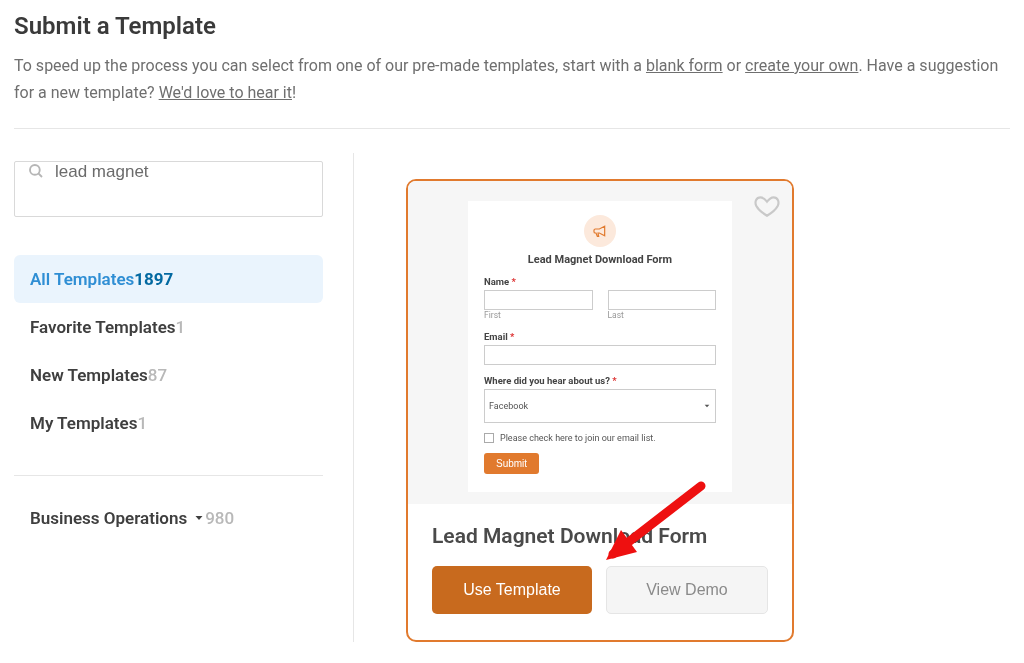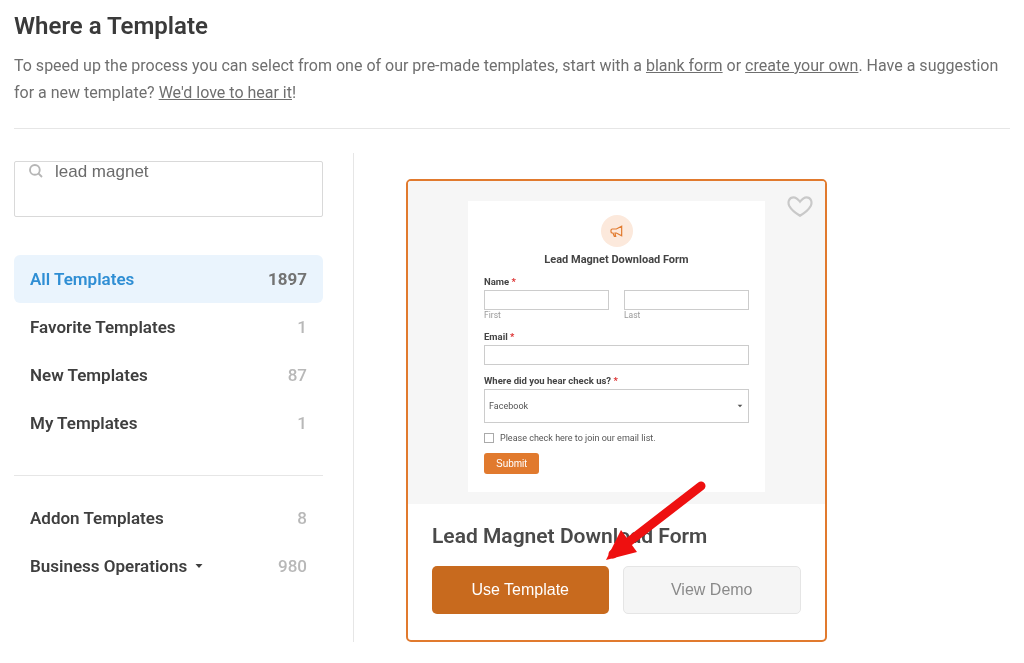--- a/index.html
+++ b/index.html
@@ -44,41 +44,41 @@
     padding: 0 12px;
     margin-bottom: 38px;
   }
   .search-icon { width:18px; height:18px; margin-right:10px; color:#b6b6b6; flex:0 0 auto;}
   .search-input {
     border: none; outline: none; font-size:17px; color:#6b6b6b; width:100%;
     background: transparent;
   }
   .cat-list { list-style:none; }
   .cat-item {
-    display:flex; justify-content:space-between; align-items:center;
+    display:flex; align-items:center;
     padding: 14px 16px;
     font-size:17px;
     color:#3f3f3f;
     font-weight:600;
     cursor:pointer;
     border-radius:6px;
   }
   .cat-item.active { background:#eaf4fd; color:#2f8ed4; }
   .cat-item .count { color:#b8b8b8; font-weight:500;}
-  .cat-item.active .count { color:#737373; font-weight:700;}
+  .cat-item.active .count { color:#0369a1; font-weight:700;}
   .sub-divider { border:none; border-top:1px solid #e6e6e6; margin:28px 0 18px;}
   .cat-label { display:flex; align-items:center; gap:6px;}
   .chev-icon { width:12px; height:12px; color:#3f3f3f;}
 
   .main { flex:1; padding: 26px 0 0 52px; }
 
   .card {
-    width: 421px;
+    width: 388px;
     border: 2px solid #e17a2e;
-    border-radius: 5px;
+    border-radius: 10px;
     overflow: hidden;
     background:#fff;
     position: relative;
   }
   .heart {
     position:absolute; top:12px; right:12px;
     width:26px; height:26px; color:#c9c9c9; cursor:pointer;
   }
   .preview {
     background:#f6f6f6;
@@ -127,21 +127,21 @@
     position:absolute;
     left: 183px;
     top: -24px;
     width: 120px; height: 90px;
     pointer-events:none;
   }
 </style>
 </head>
 <body>
 
-<h1 class="page-title">Where a Template</h1>
+<h1 class="page-title">Submit a Template</h1>
 
 <p class="intro">
   <span>To speed up the process you can select from one of our pre-made templates, start with a </span><span class="u">blank form</span><span> or </span><span class="u">create your own</span><span>. Have a suggestion for a new template? </span><span class="u">We'd love to hear it</span><span>!</span>
 </p>
 
 <hr class="divider">
 
 <div class="layout">
   <aside class="sidebar">
     <div class="search-wrap">
@@ -167,24 +167,20 @@
       </li>
       <li class="cat-item">
         <span>My Templates</span>
         <span class="count">1</span>
       </li>
     </ul>
 
     <hr class="sub-divider">
 
     <ul class="cat-list">
-      <li class="cat-item">
-        <span>Addon Templates</span>
-        <span class="count">8</span>
-      </li>
       <li class="cat-item">
         <span class="cat-label">
           <span>Business Operations</span>
           <svg class="chev-icon" viewBox="0 0 24 24" fill="currentColor">
               <path d="M5 8l7 8 7-8z"></path>
             </svg>
         </span>
         <span class="count">980</span>
       </li>
     </ul>
@@ -210,21 +206,21 @@
                 <div class="inp"></div>
                 <div class="sub">First</div>
               </div>
             <div class="col">
                 <div class="inp"></div>
                 <div class="sub">Last</div>
               </div>
           </div>
           <span class="fld-label"><span>Email</span> <span class="req">*</span></span>
           <div class="inp" style="margin-bottom:10px"></div>
-          <span class="fld-label"><span>Where did you hear check us?</span> <span class="req">*</span></span>
+          <span class="fld-label"><span>Where did you hear about us?</span> <span class="req">*</span></span>
           <div class="sel">
             <span>Facebook</span>
             <svg width="8" height="8" viewBox="0 0 24 24" fill="#555">
                 <path d="M5 8l7 8 7-8z"></path>
               </svg>
           </div>
           <div class="chk-row">
             <span class="chk"></span>
             <span>Please check here to join our email list.</span>
           </div>

